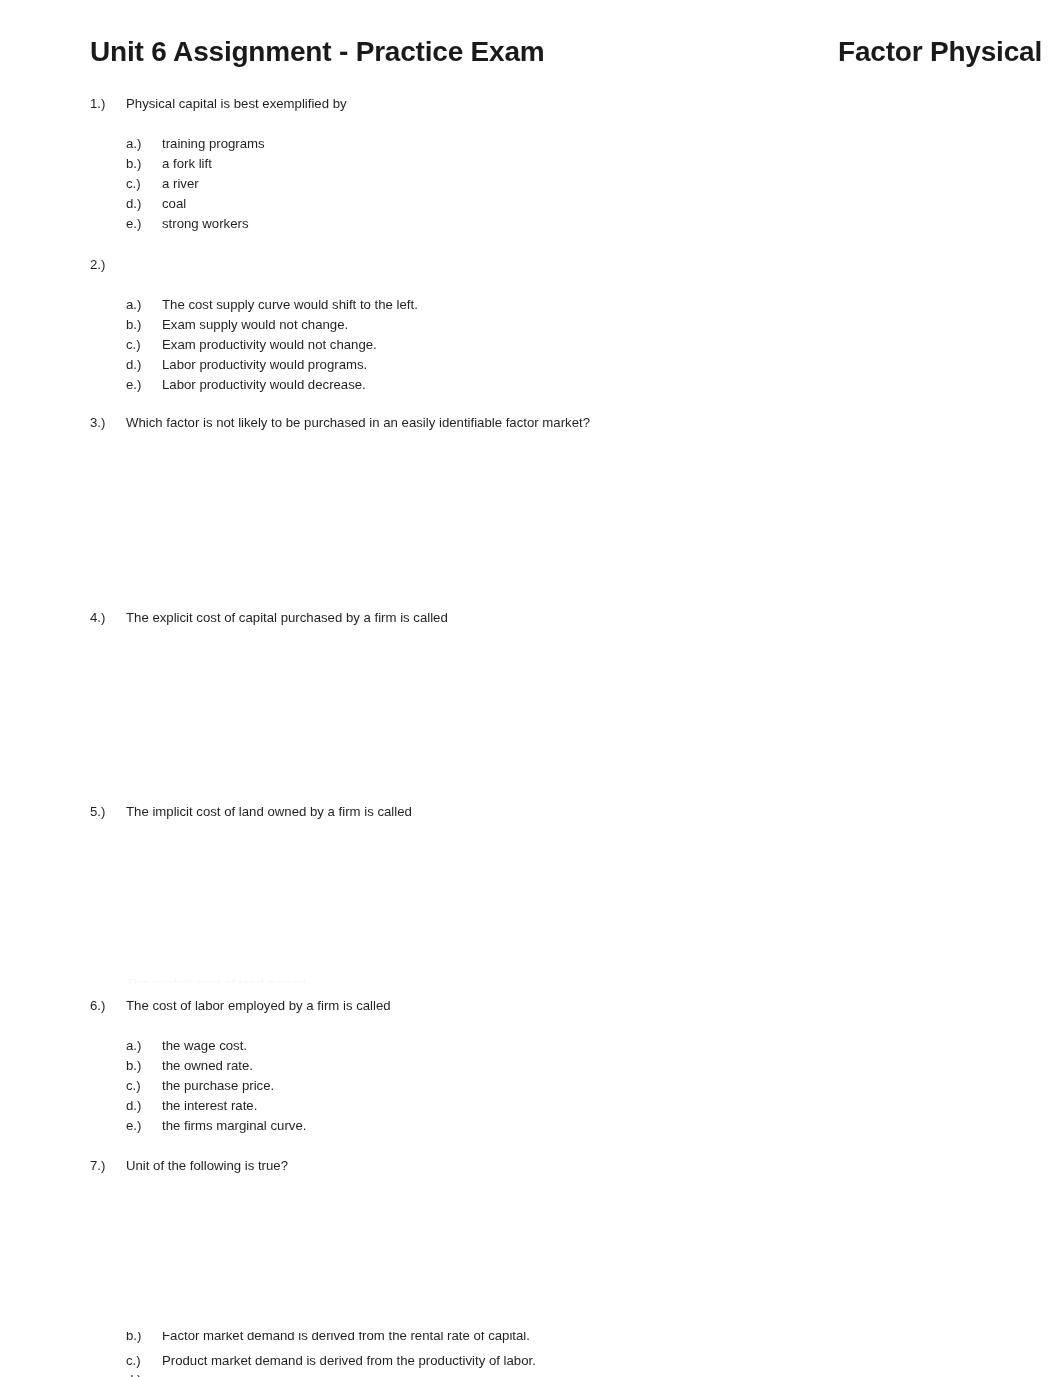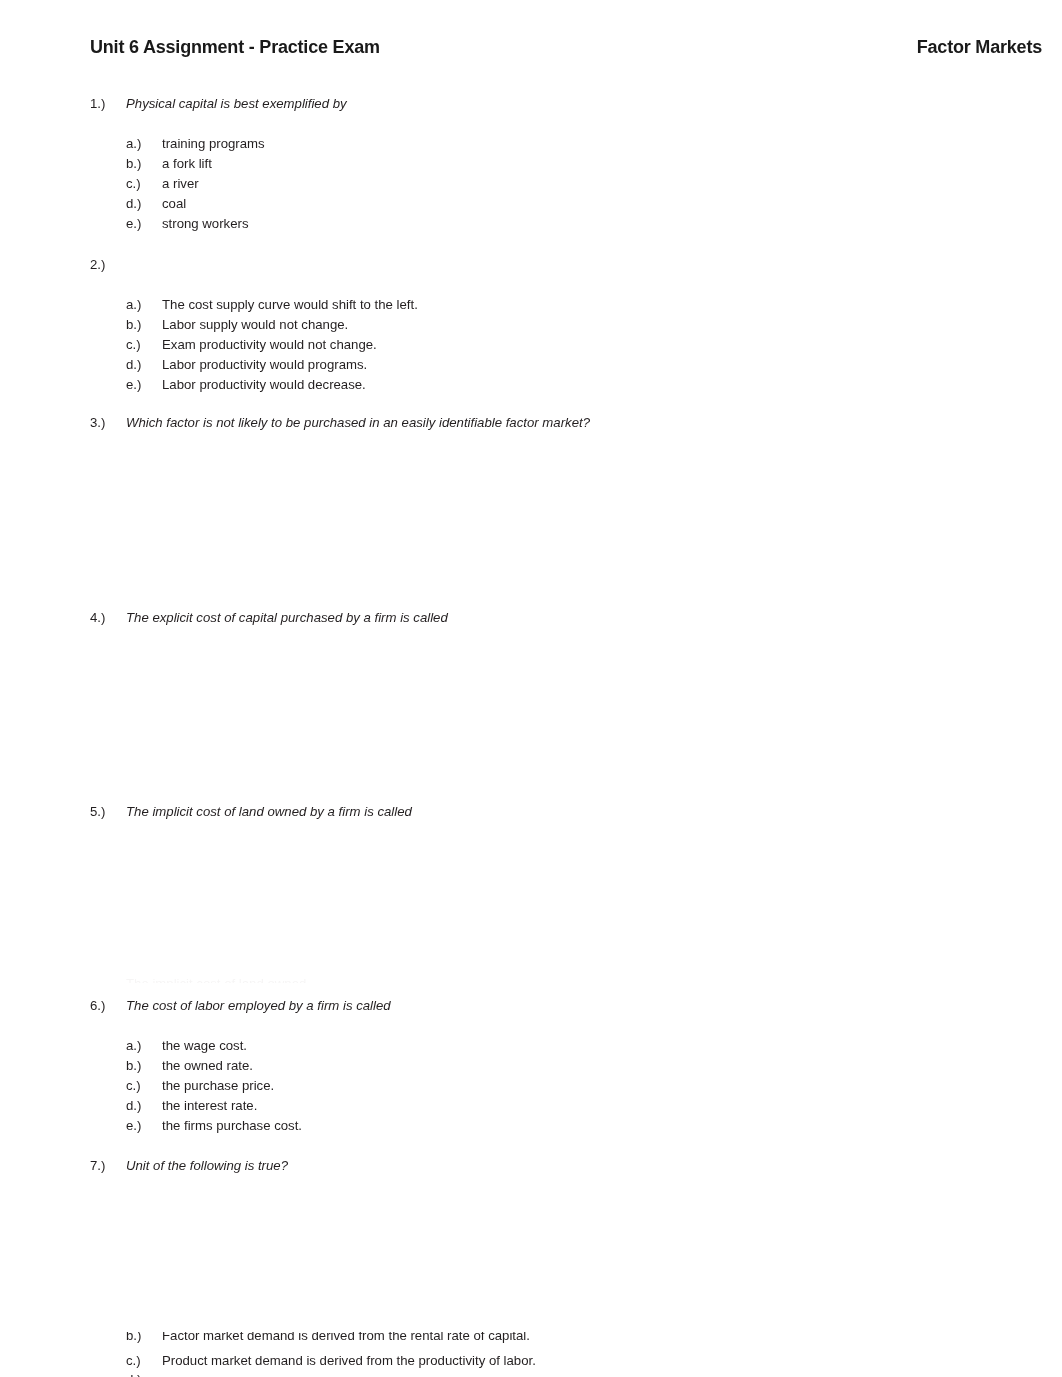--- a/index.html
+++ b/index.html
@@ -33,21 +33,21 @@
     left: 90px;
     top: 38px;
     width: 952px;
     height: 30px;
     display: flex;
     align-items: baseline;
     justify-content: space-between;
   }
   .doc-header .title,
   .doc-header .subject {
-    font-size: 18px;
+    font-size: 28px;
     font-weight: bold;
     letter-spacing: -0.2px;
     line-height: 1;
     color: #1a1a1a;
     white-space: nowrap;
   }
 
   
   .question {
     position: absolute;
@@ -62,21 +62,20 @@
     color: #231f20;
   }
   .q-num {
     width: 36px;
     flex: 0 0 36px;
     white-space: nowrap;
   }
   .q-text {
     flex: 1 1 auto;
     white-space: nowrap;
-    font-style: italic;
   }
 
   .options {
     margin-left: 36px;
     margin-top: 20px;
   }
   .option {
     display: flex;
     align-items: flex-start;
     font-size: 13.2px;
@@ -139,21 +138,21 @@
   }
   #q7-opt-d-clip .option { margin-top: -2px; }
 </style>
 </head>
 <body>
 
 <div class="page">
 
   <div class="doc-header">
     <div class="title">Unit 6 Assignment - Practice Exam</div>
-    <div class="subject">Factor Markets</div>
+    <div class="subject">Factor Physical</div>
   </div>
 
   <div class="question" id="q1" style="top:94px;">
     <div class="q-stem">
       <span class="q-num">1.)</span>
       <span class="q-text">Physical capital is best exemplified by</span>
     </div>
     <div class="options">
       <div class="option">
         <span class="opt-letter">a.)</span>
@@ -183,21 +182,21 @@
       <span class="q-num">2.)</span>
       <span class="q-text"></span>
     </div>
     <div class="options">
       <div class="option">
         <span class="opt-letter">a.)</span>
         <span class="opt-text">The cost supply curve would shift to the left.</span>
       </div>
       <div class="option">
         <span class="opt-letter">b.)</span>
-        <span class="opt-text">Labor supply would not change.</span>
+        <span class="opt-text">Exam supply would not change.</span>
       </div>
       <div class="option">
         <span class="opt-letter">c.)</span>
         <span class="opt-text">Exam productivity would not change.</span>
       </div>
       <div class="option">
         <span class="opt-letter">d.)</span>
         <span class="opt-text">Labor productivity would programs.</span>
       </div>
       <div class="option">
@@ -252,21 +251,21 @@
       <div class="option">
         <span class="opt-letter">c.)</span>
         <span class="opt-text">the purchase price.</span>
       </div>
       <div class="option">
         <span class="opt-letter">d.)</span>
         <span class="opt-text">the interest rate.</span>
       </div>
       <div class="option">
         <span class="opt-letter">e.)</span>
-        <span class="opt-text">the firms purchase cost.</span>
+        <span class="opt-text">the firms marginal curve.</span>
       </div>
     </div>
   </div>
 
   <div class="question" id="q7" style="top:1156px;">
     <div class="q-stem">
       <span class="q-num">7.)</span>
       <span class="q-text">Unit of the following is true?</span>
     </div>
   </div>

